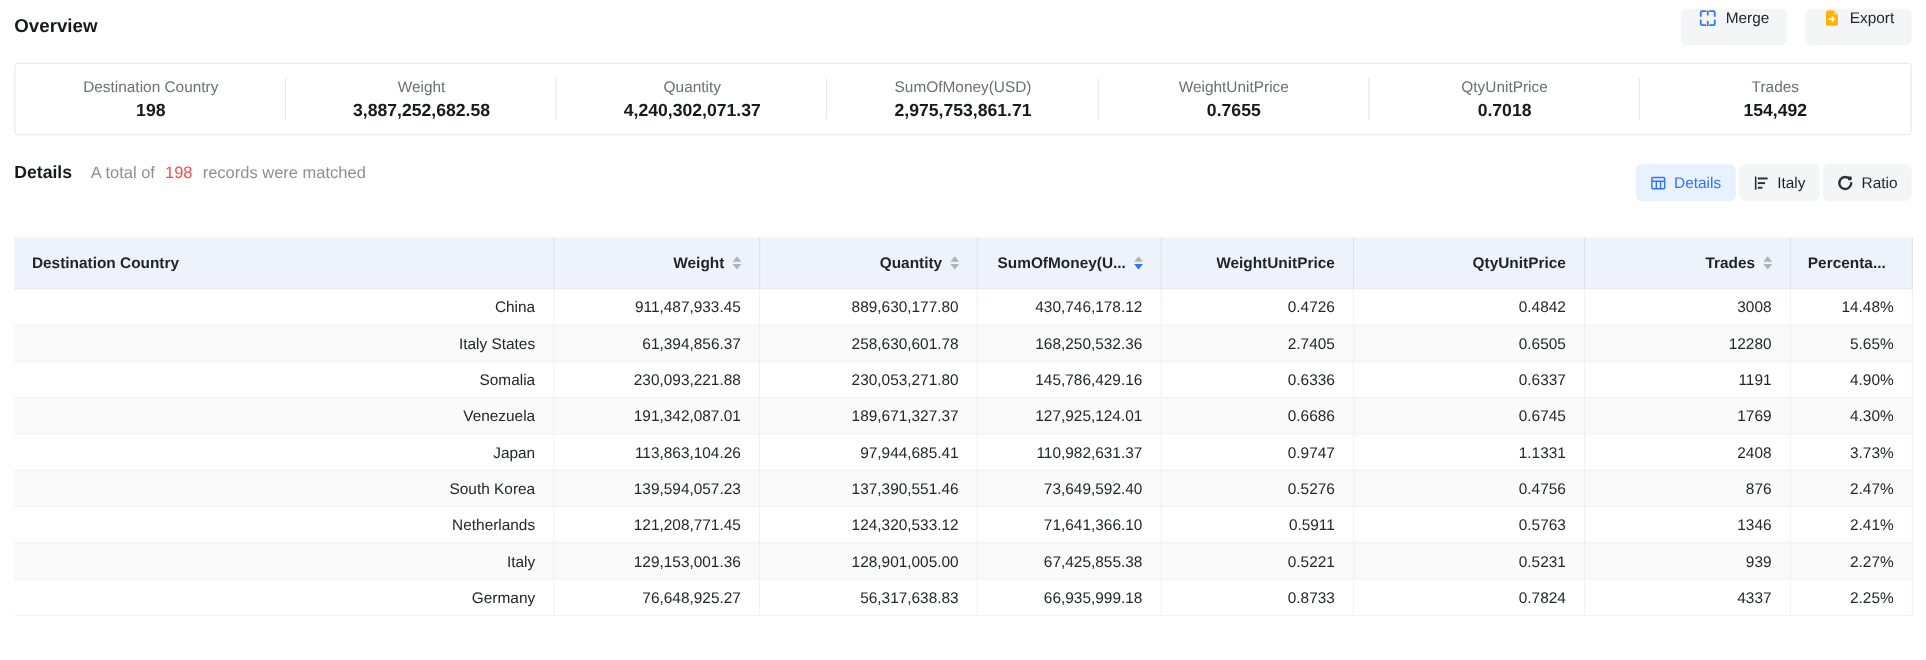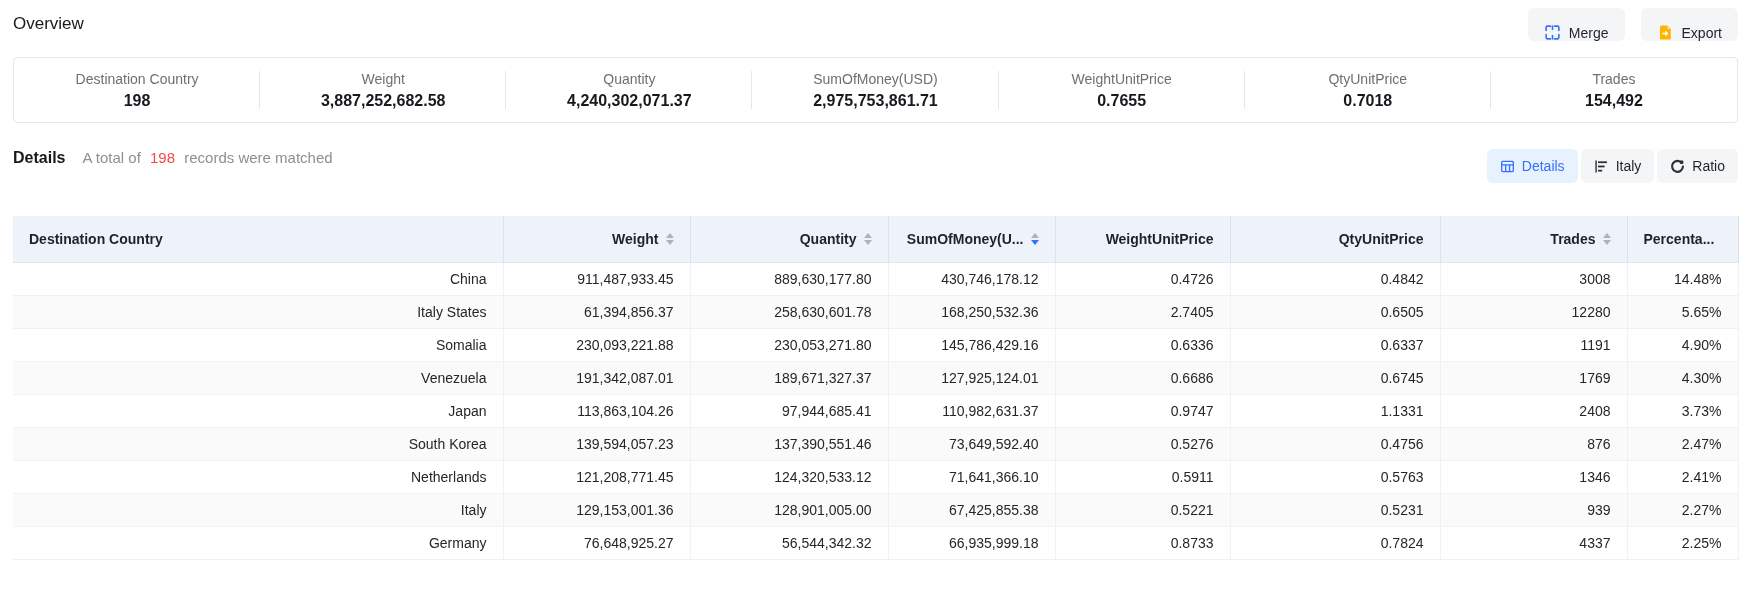--- a/index.html
+++ b/index.html
@@ -2,23 +2,23 @@
 <html><head>
 <meta charset="utf-8">
 <style>
   * { margin:0; padding:0; box-sizing:border-box; }
   html,body { width:1751px; height:600px; overflow:hidden; background:#fff;
     font-family:"Liberation Sans", sans-serif; color:#1f2329; }
   .page { padding:0 13px; }
 
   
   .topbar { margin-top:6px; height:36px; display:flex; align-items:center; justify-content:space-between; }
-  .page-title { font-size:17px; font-weight:400; color:#16191d; }
+  .page-title { font-size:17px; font-weight:700; color:#16191d; }
   .topbar-actions { display:flex; gap:16px; }
-  .btn { display:inline-flex; align-items:flex-end; gap:8px; height:33px; padding:0 16px;
+  .btn { display:inline-flex; align-items:flex-start; gap:8px; height:33px; padding:0 16px;
     background:#f4f5f7; border:none; border-radius:6px; font-size:14px; color:#1f2329;
     font-family:inherit; cursor:pointer; }
   .btn .btn-icon { display:inline-flex; align-items:center; }
 
   
   .stats-card { margin-top:15px; height:66px; border:1px solid #e5e6eb; border-radius:4px;
     display:flex; align-items:stretch; background:#fff; }
   .stat { flex:1; position:relative; display:flex; flex-direction:column; align-items:center;
     justify-content:center; gap:5px; }
   .stat:not(:last-child)::after { content:''; position:absolute; right:0; top:13px; bottom:13px;
@@ -310,21 +310,21 @@
           <td class="right">128,901,005.00</td>
           <td class="right">67,425,855.38</td>
           <td class="right">0.5221</td>
           <td class="right">0.5231</td>
           <td class="right">939</td>
           <td class="left">2.27%</td>
         </tr>
         <tr>
           <td class="left">Germany</td>
           <td class="right">76,648,925.27</td>
-          <td class="right">56,544,342.32</td>
+          <td class="right">56,317,638.83</td>
           <td class="right">66,935,999.18</td>
           <td class="right">0.8733</td>
           <td class="right">0.7824</td>
           <td class="right">4337</td>
           <td class="left">2.25%</td>
         </tr>
       </tbody>
   </table>
 
 </div>

